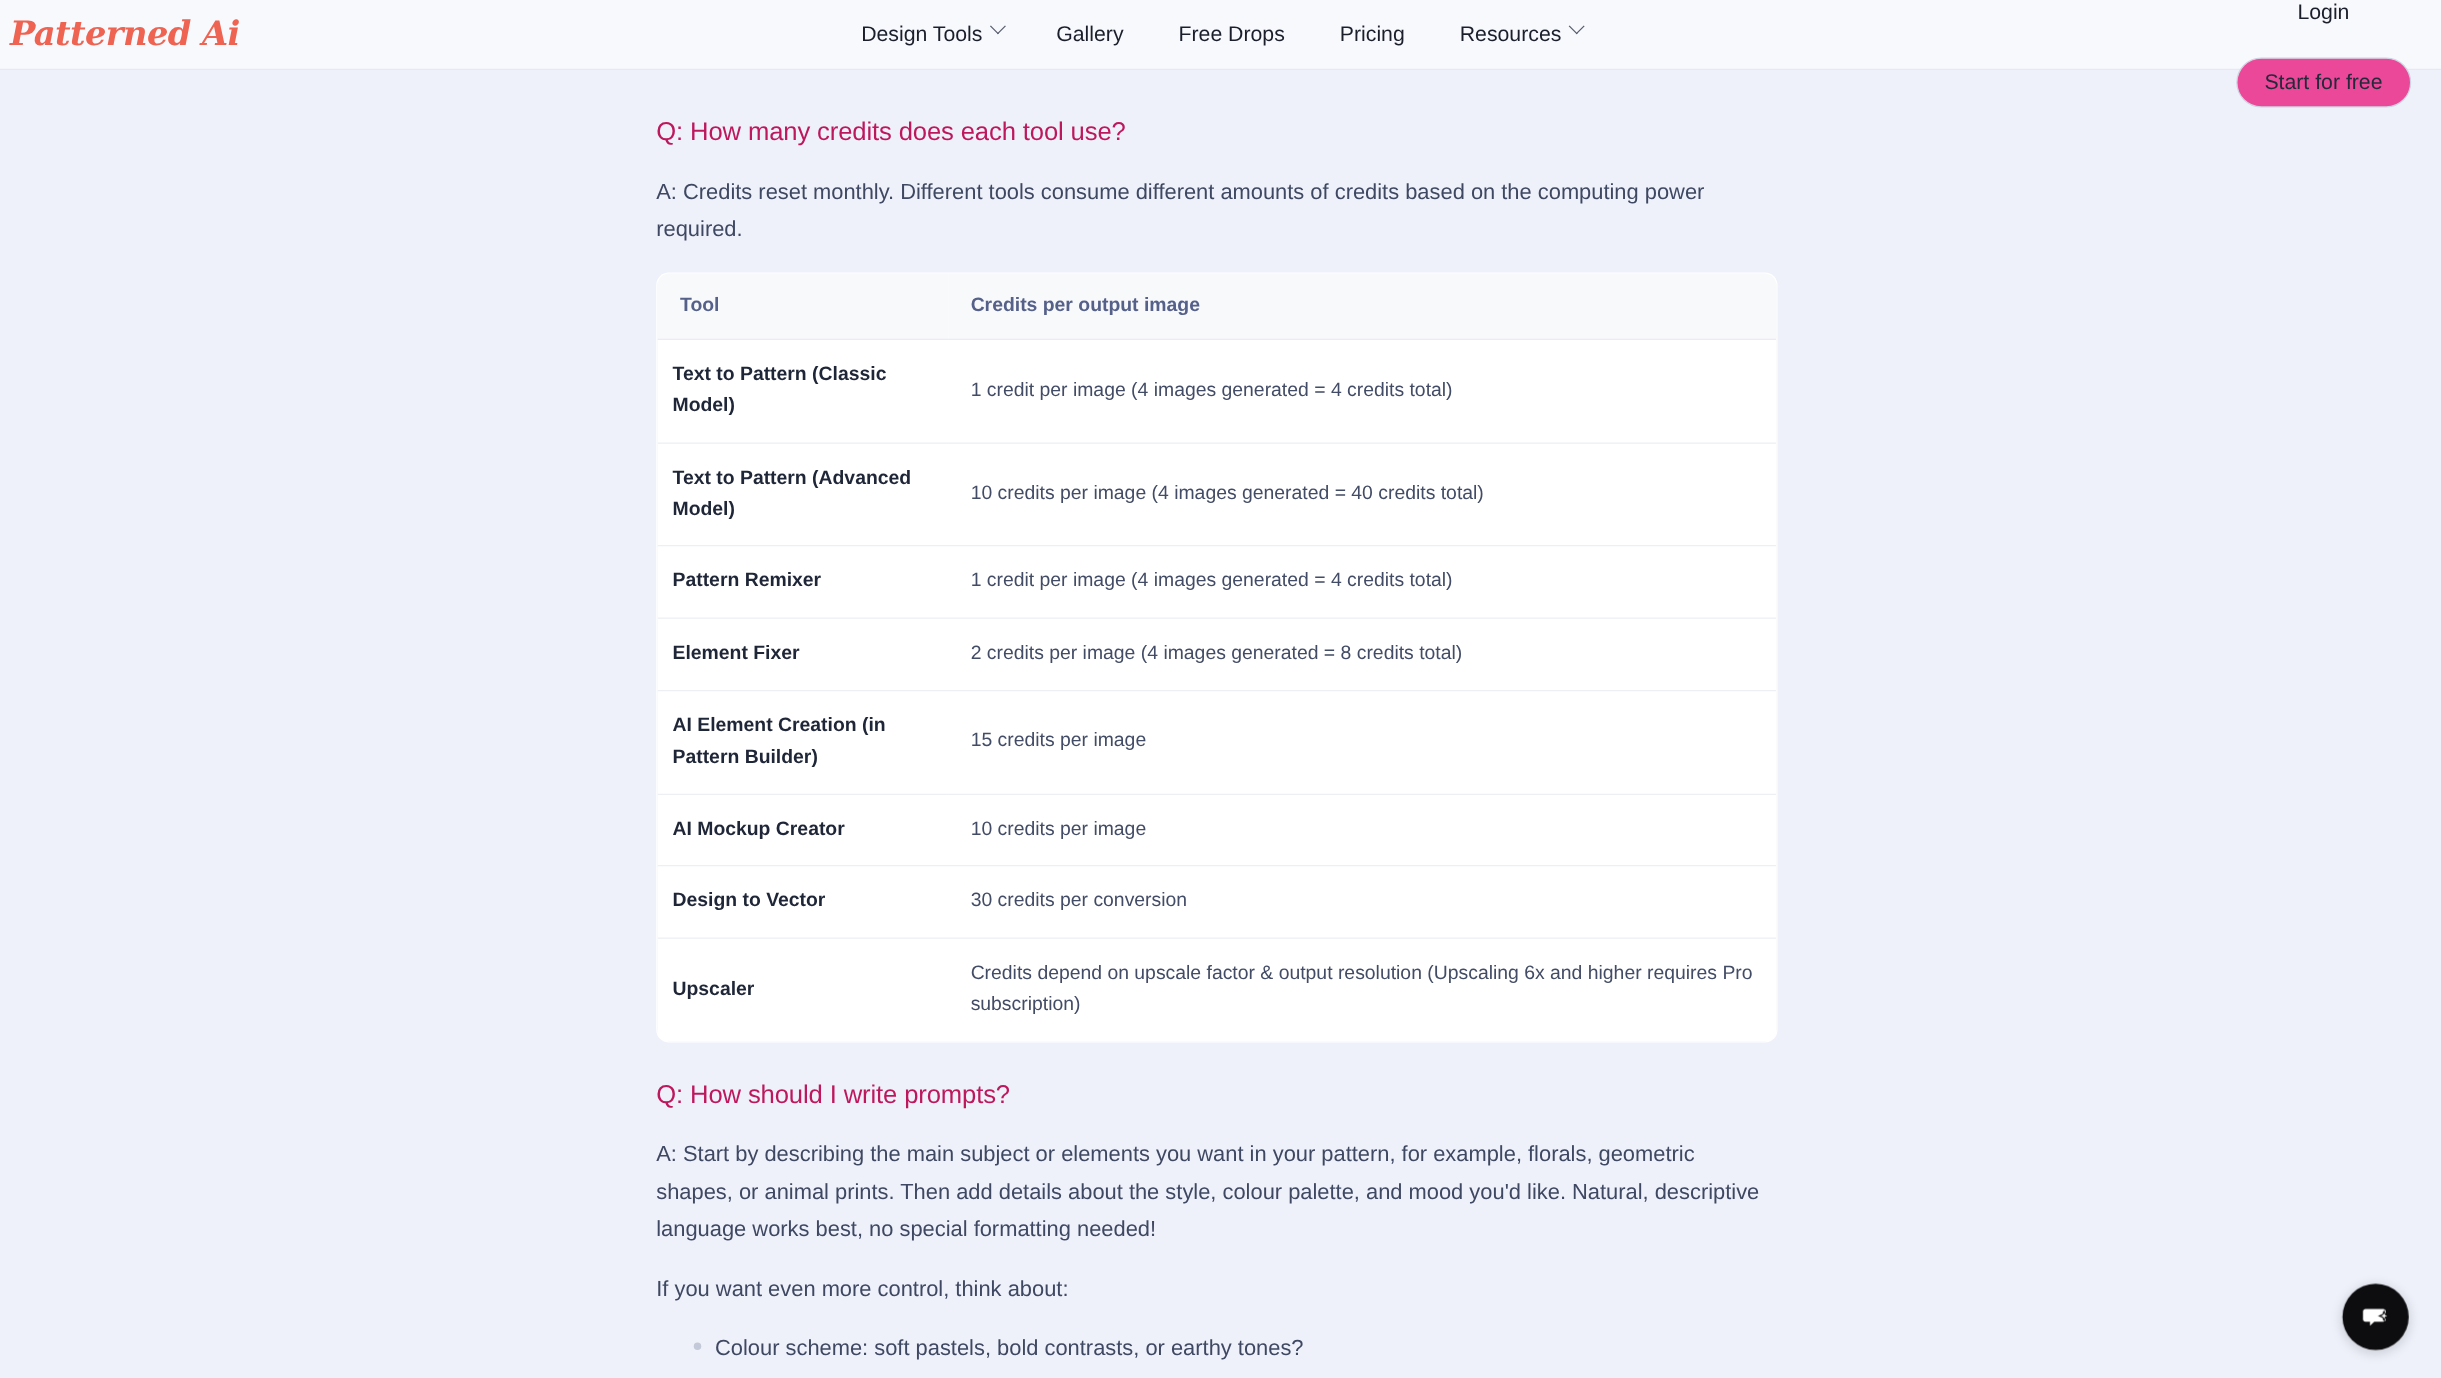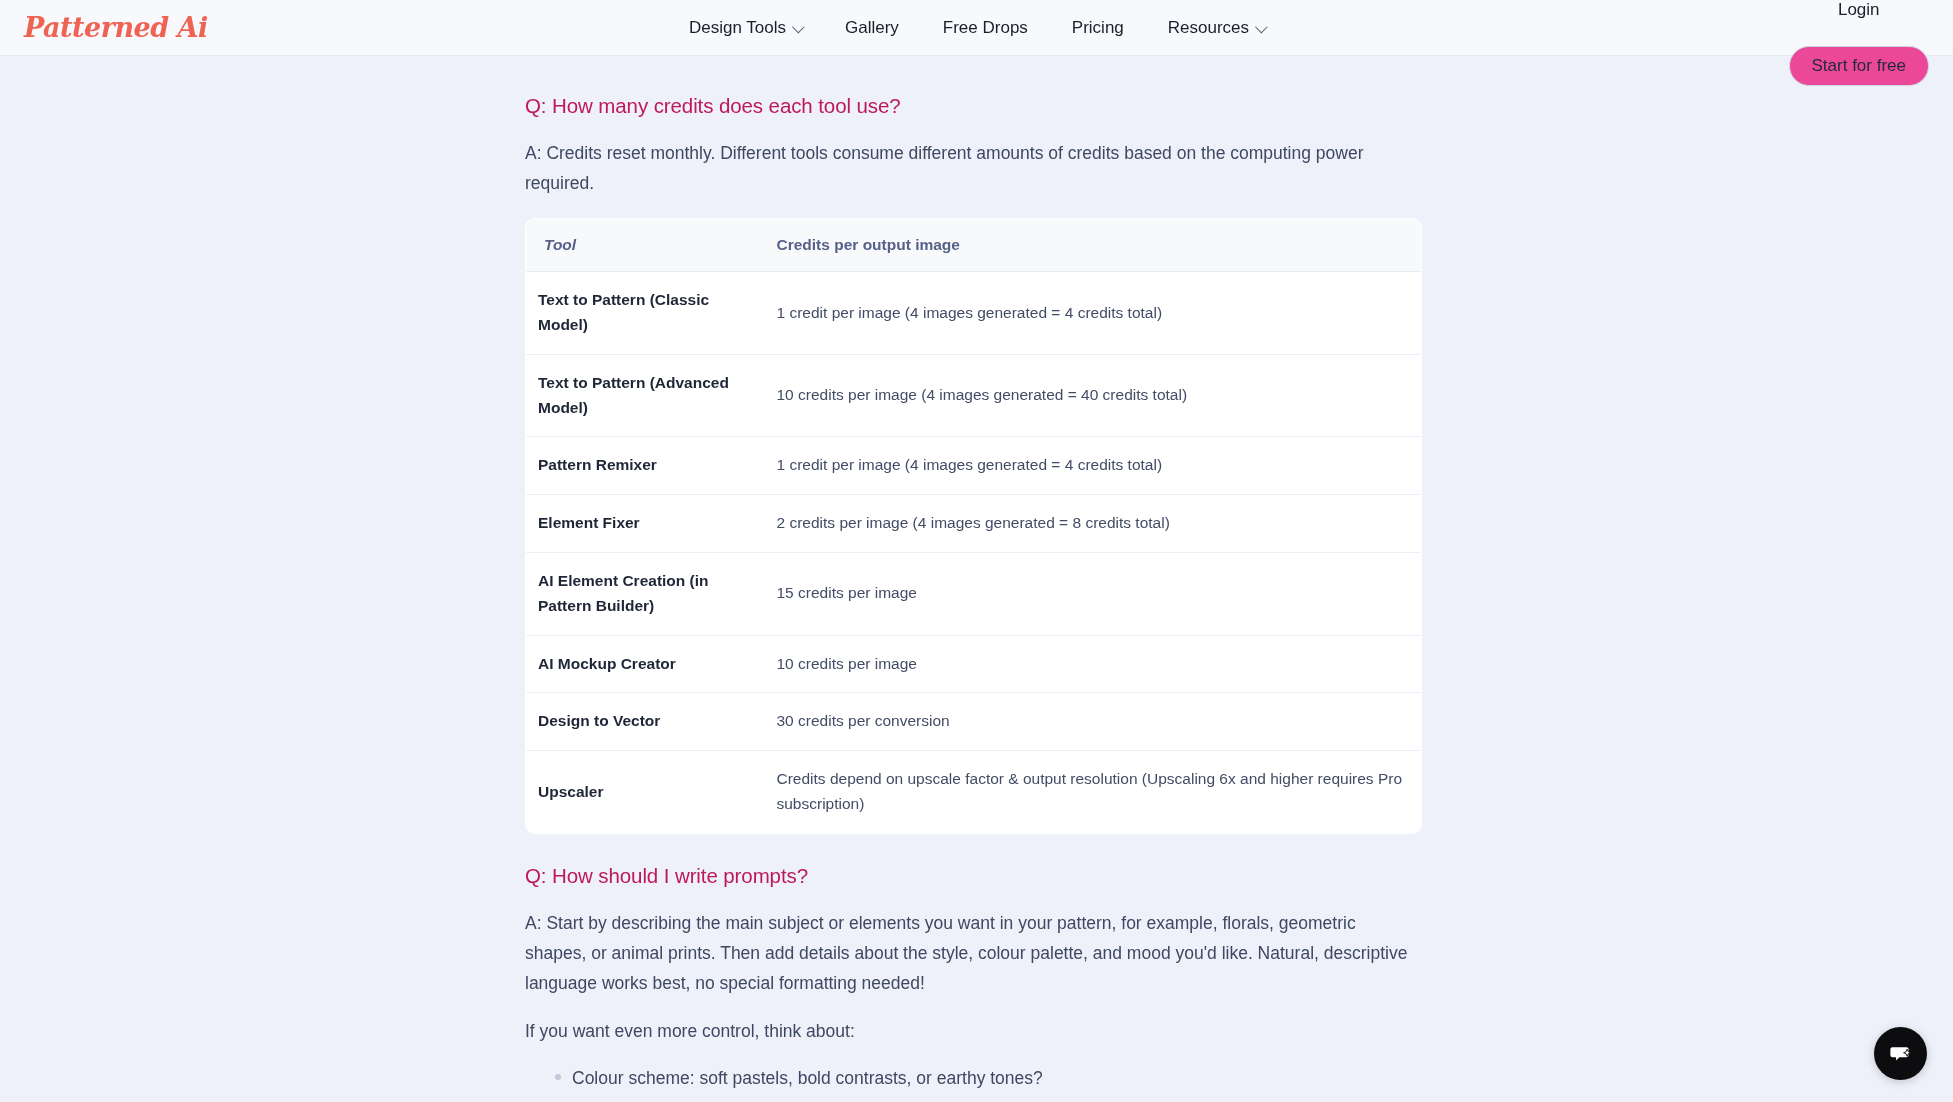--- a/index.html
+++ b/index.html
@@ -18,21 +18,21 @@
   }
 
   
   .site-header {
     position: relative;
     height: 56px;
     background: #f8f9fd;
     border-bottom: 1px solid #e6e9f2;
     display: flex;
     align-items: center;
-    padding: 0 24px;
+    padding: 0 8px;
   }
 
   .logo {
     font-family: "DejaVu Serif", serif;
     font-style: italic;
     font-weight: bold;
     font-size: 27px;
     color: #ee6352;
     letter-spacing: -0.5px;
     white-space: nowrap;
@@ -46,21 +46,20 @@
     top: 0;
     height: 56px;
     transform: translateX(-50%);
     display: flex;
     align-items: center;
     gap: 44px;
   }
 
   .nav-item {
     display: flex;
-    align-items: center;
     gap: 6px;
     font-size: 17px;
     color: #1b1f2b;
     cursor: pointer;
     white-space: nowrap;
   }
 
   .chev {
     display: inline-block;
     width: 9px;
@@ -144,21 +143,21 @@
   .credits-table thead th {
     background: #f8f9fb;
     text-align: left;
     font-size: 15.5px;
     font-weight: bold;
     color: #56618a;
     padding: 17px 18px;
     border-bottom: 1px solid #e9ecf2;
   }
 
-  .credits-table th.col-tool { width: 233px; font-style: italic; }
+  .credits-table th.col-tool { width: 233px; }
 
   .credits-table tbody td {
     padding: 16px 18px;
     border-bottom: 1px solid #eceff4;
     vertical-align: middle;
     font-size: 15.5px;
     color: #434c66;
     line-height: 1.6;
   }
 

